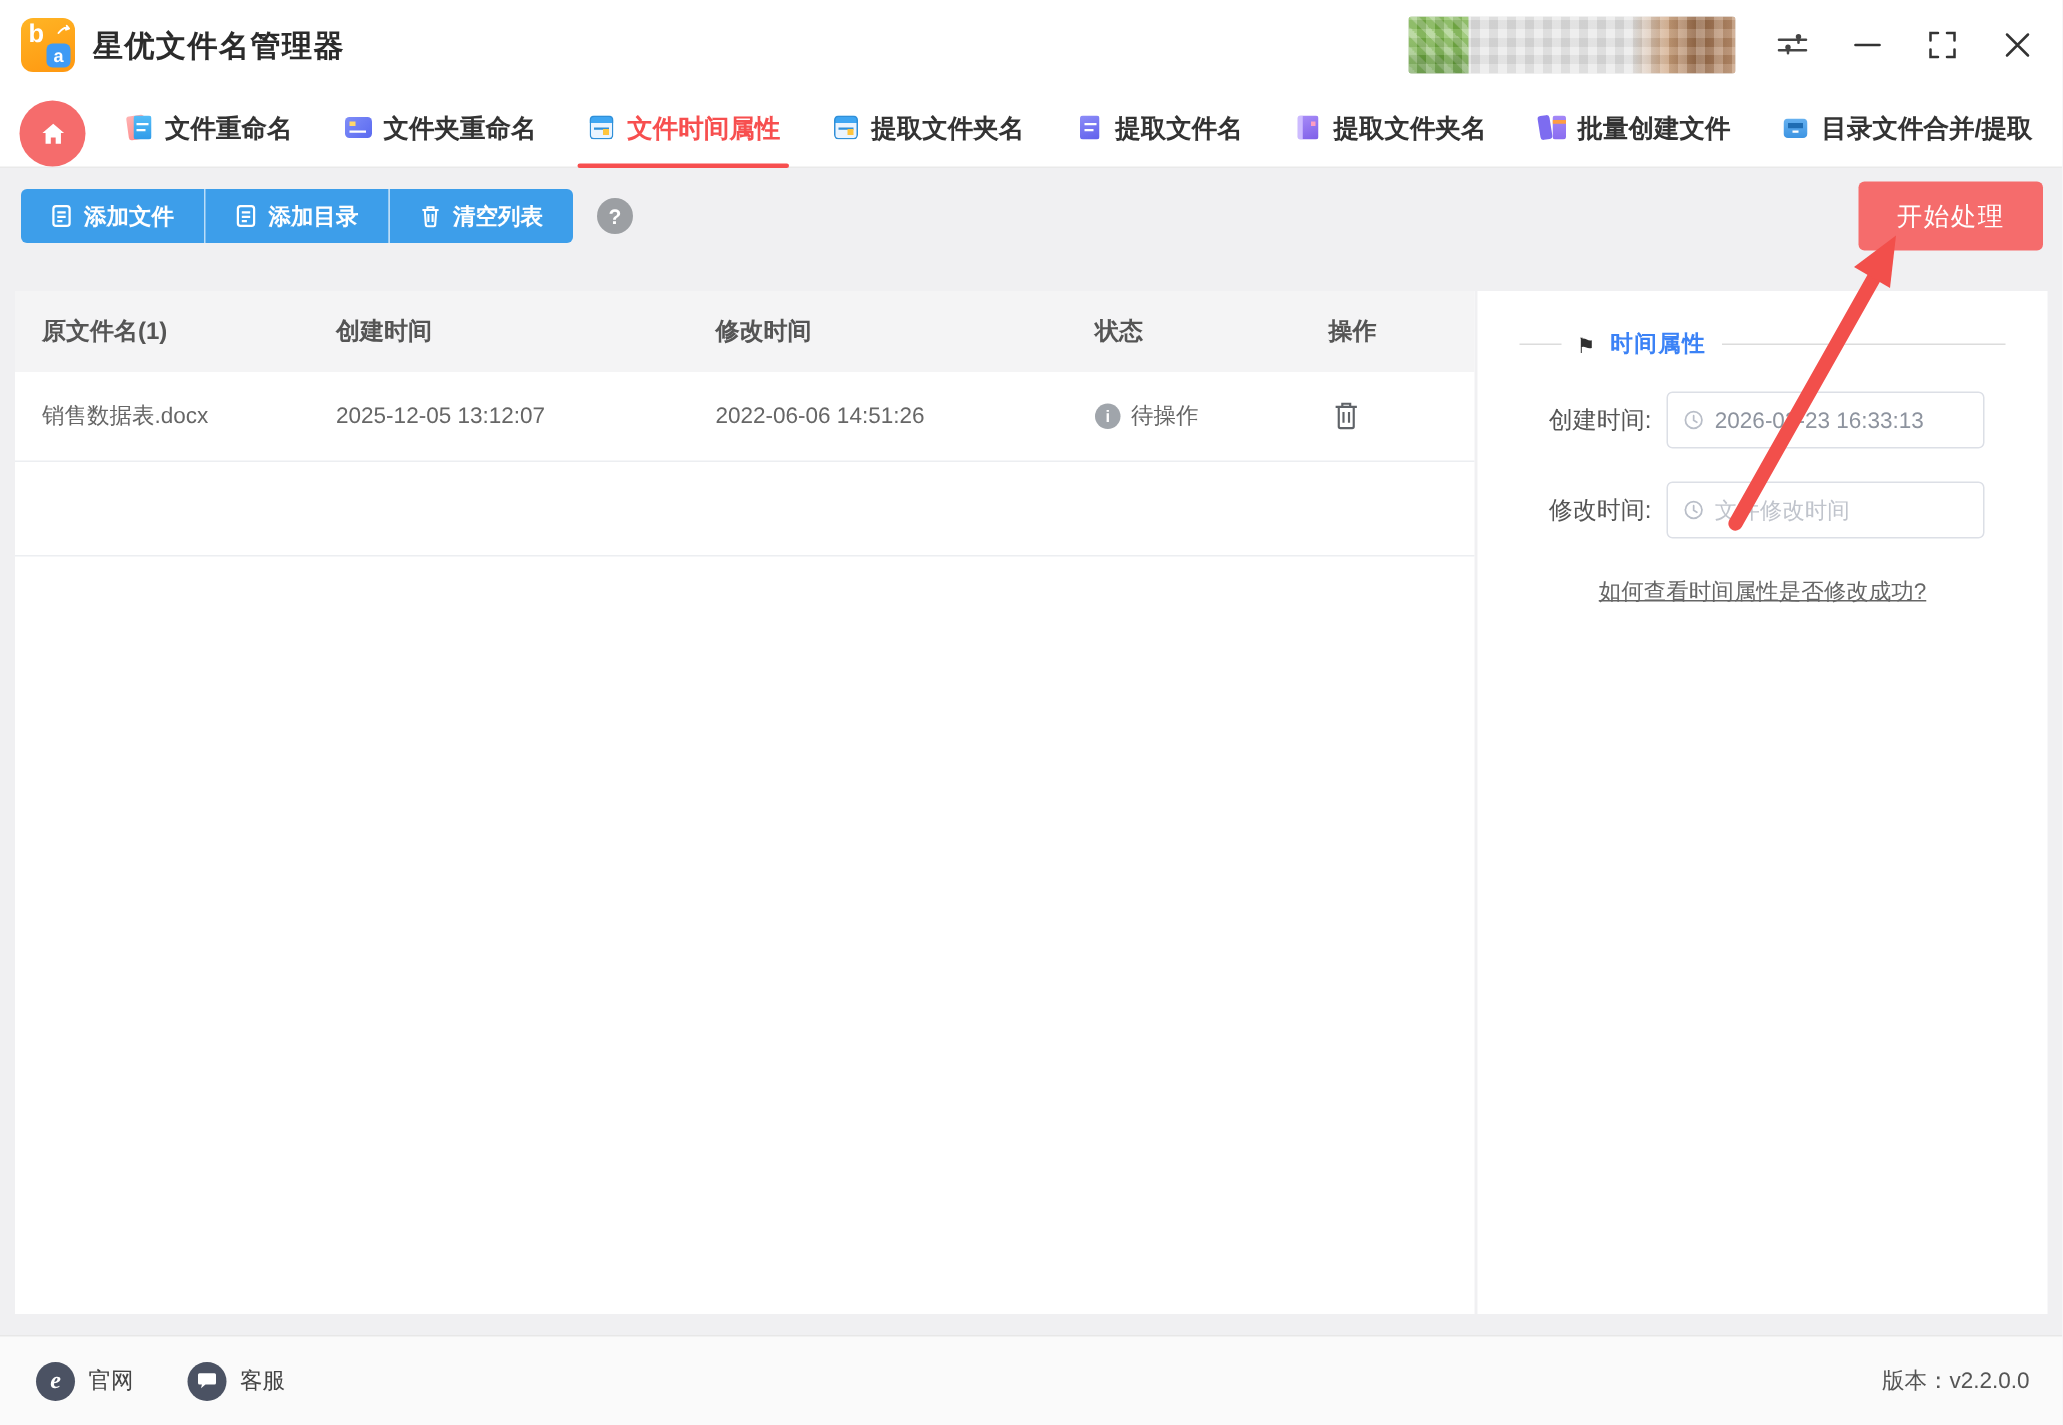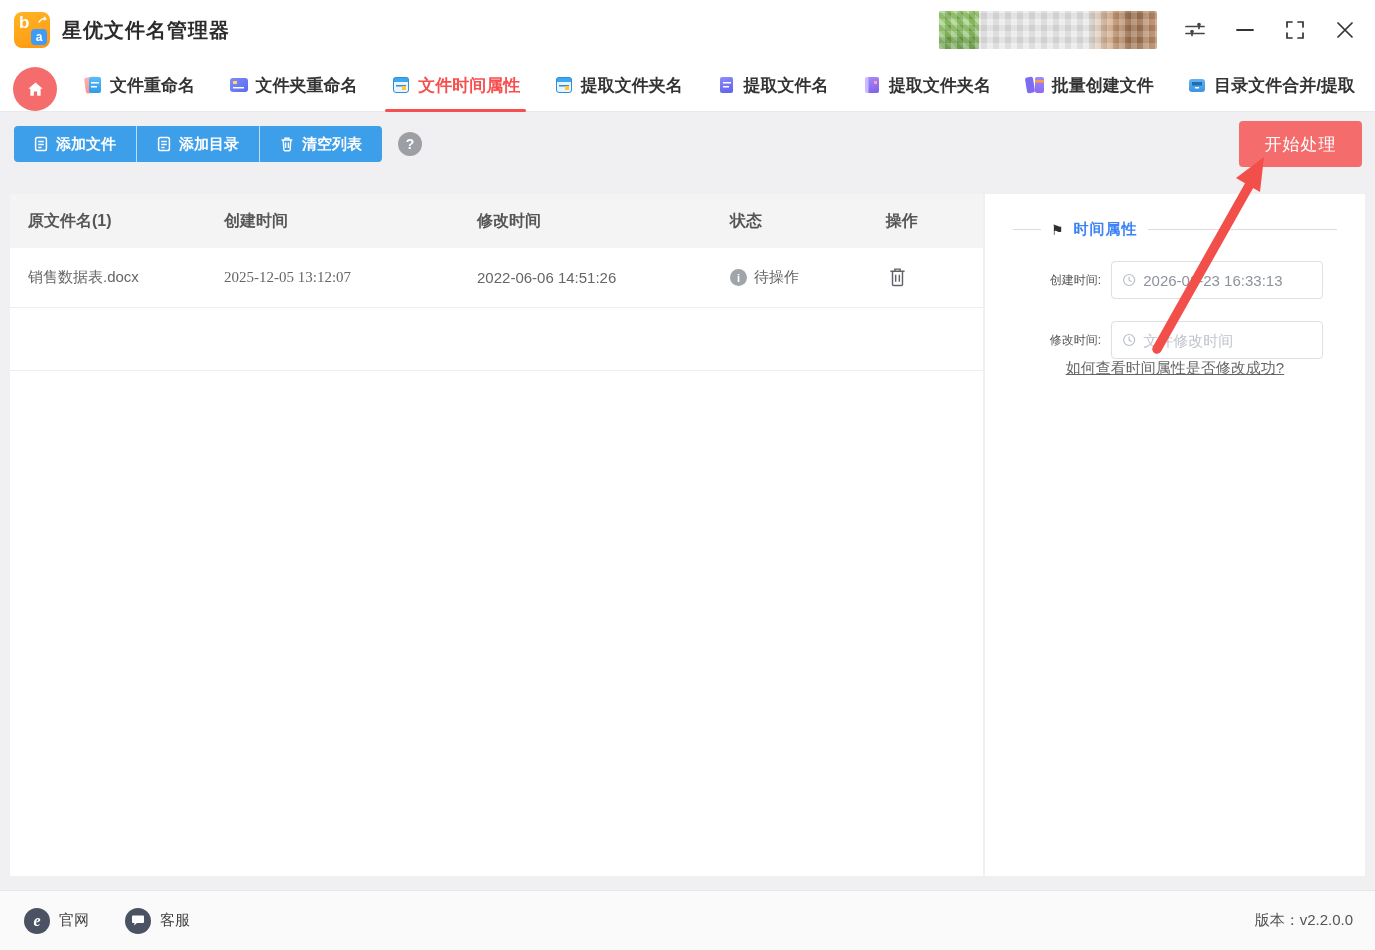--- a/index.html
+++ b/index.html
@@ -68,42 +68,42 @@
   .help-circle { width:24px; height:24px; border-radius:50%; background:#9c9fa3; color:#fff; font-size:14px; font-weight:bold; display:flex; align-items:center; justify-content:center; margin-left:16px; cursor:pointer; }
   .start-btn { margin-left:auto; width:123px; height:46px; background:#f56c6c; color:#fff; border:none; border-radius:4px; font-size:17px; font-family:Liberation Serif, serif; cursor:pointer; letter-spacing:1px; }
 
   
   .main { height:700px; padding:18px 10px 0; display:flex; gap:2px; }
   .table-panel { flex:1; background:#fff; display:flex; flex-direction:column; }
   .thead { display:flex; height:54px; align-items:center; background:#f4f4f5; font-size:16px; font-weight:bold; color:#555; }
   .trow { display:flex; height:60px; align-items:center; border-bottom:1px solid #eceef1; font-size:15px; color:#666; }
   .trow.empty { height:63px; }
   .c-name { flex:0 0 22%; padding-left:18px; }
-  .c-created { flex:0 0 26%;font-family:Liberation Serif, serif; }
+  .c-created { flex:0 0 26%; }
   .c-modified { flex:0 0 26%; }
   .c-status { flex:0 0 16%; display:flex; align-items:center; gap:7px; }
   .c-action { flex:1; }
   .info-dot { width:17px; height:17px; border-radius:50%; background:#a0a5ab; color:#fff; font-size:11px; font-weight:bold; display:flex; align-items:center; justify-content:center; }
   .trash-btn { background:none; border:none; cursor:pointer; padding:2px; }
 
   
   .side-panel { flex:0 0 380px; background:#fff; padding:0 28px; }
   .section-head { display:flex; align-items:center; margin-top:26px; gap:10px; }
   .sh-line { height:1px; background:#dcdcdc; }
   .sh-line.short { flex:0 0 28px; }
   .sh-line.long { flex:1; }
   .sh-flag { font-size:14px; color:#2f2f2f; }
   .sh-title { font-size:15px; font-weight:bold; color:#3b82f6; letter-spacing:1px;font-family:Liberation Serif, serif; }
   .form-row { display:flex; align-items:center; margin-top:22px; gap:10px; }
   .form-row + .form-row { }
-  .form-label { flex:0 0 88px; text-align:right; font-size:12px; color:#555; }
+  .form-label { flex:0 0 88px; text-align:right; font-size:16px; color:#555; }
   .dt-input { flex:0 0 212px; height:38px; border:1px solid #dcdfe6; border-radius:4px; display:flex; align-items:center; gap:7px; padding:0 10px; background:#fff; }
   .dt-input input { border:none; outline:none; width:100%; font-size:15px; color:#8d939e; font-family:inherit; background:transparent; }
   .dt-input input::placeholder { color:#c0c4cc; }
-  .help-link { display:block; text-align:center; font-size:15px; color:#666; text-decoration:underline; cursor:pointer; }
+  .help-link { display:block; margin-top:26px; text-align:center; font-size:15px; color:#666; text-decoration:underline; cursor:pointer; }
 
   
   .footer { height:60px; margin-top:14px; background:#fafafa; border-top:1px solid #e7e7e7; display:flex; align-items:center; justify-content:space-between; padding:0 22px 0 24px; }
   .footer-left { display:flex; align-items:center; gap:36px; }
   .f-item { display:flex; align-items:center; gap:9px; cursor:pointer; font-size:15px; color:#444; }
   .f-circle { width:26px; height:26px; border-radius:50%; background:#4b5263; color:#fff; display:flex; align-items:center; justify-content:center; }
   .f-e { font-size:16px; font-weight:bold; font-family:"Liberation Serif", serif; font-style:italic; }
   .version { font-size:15px; color:#555; }
 
   

